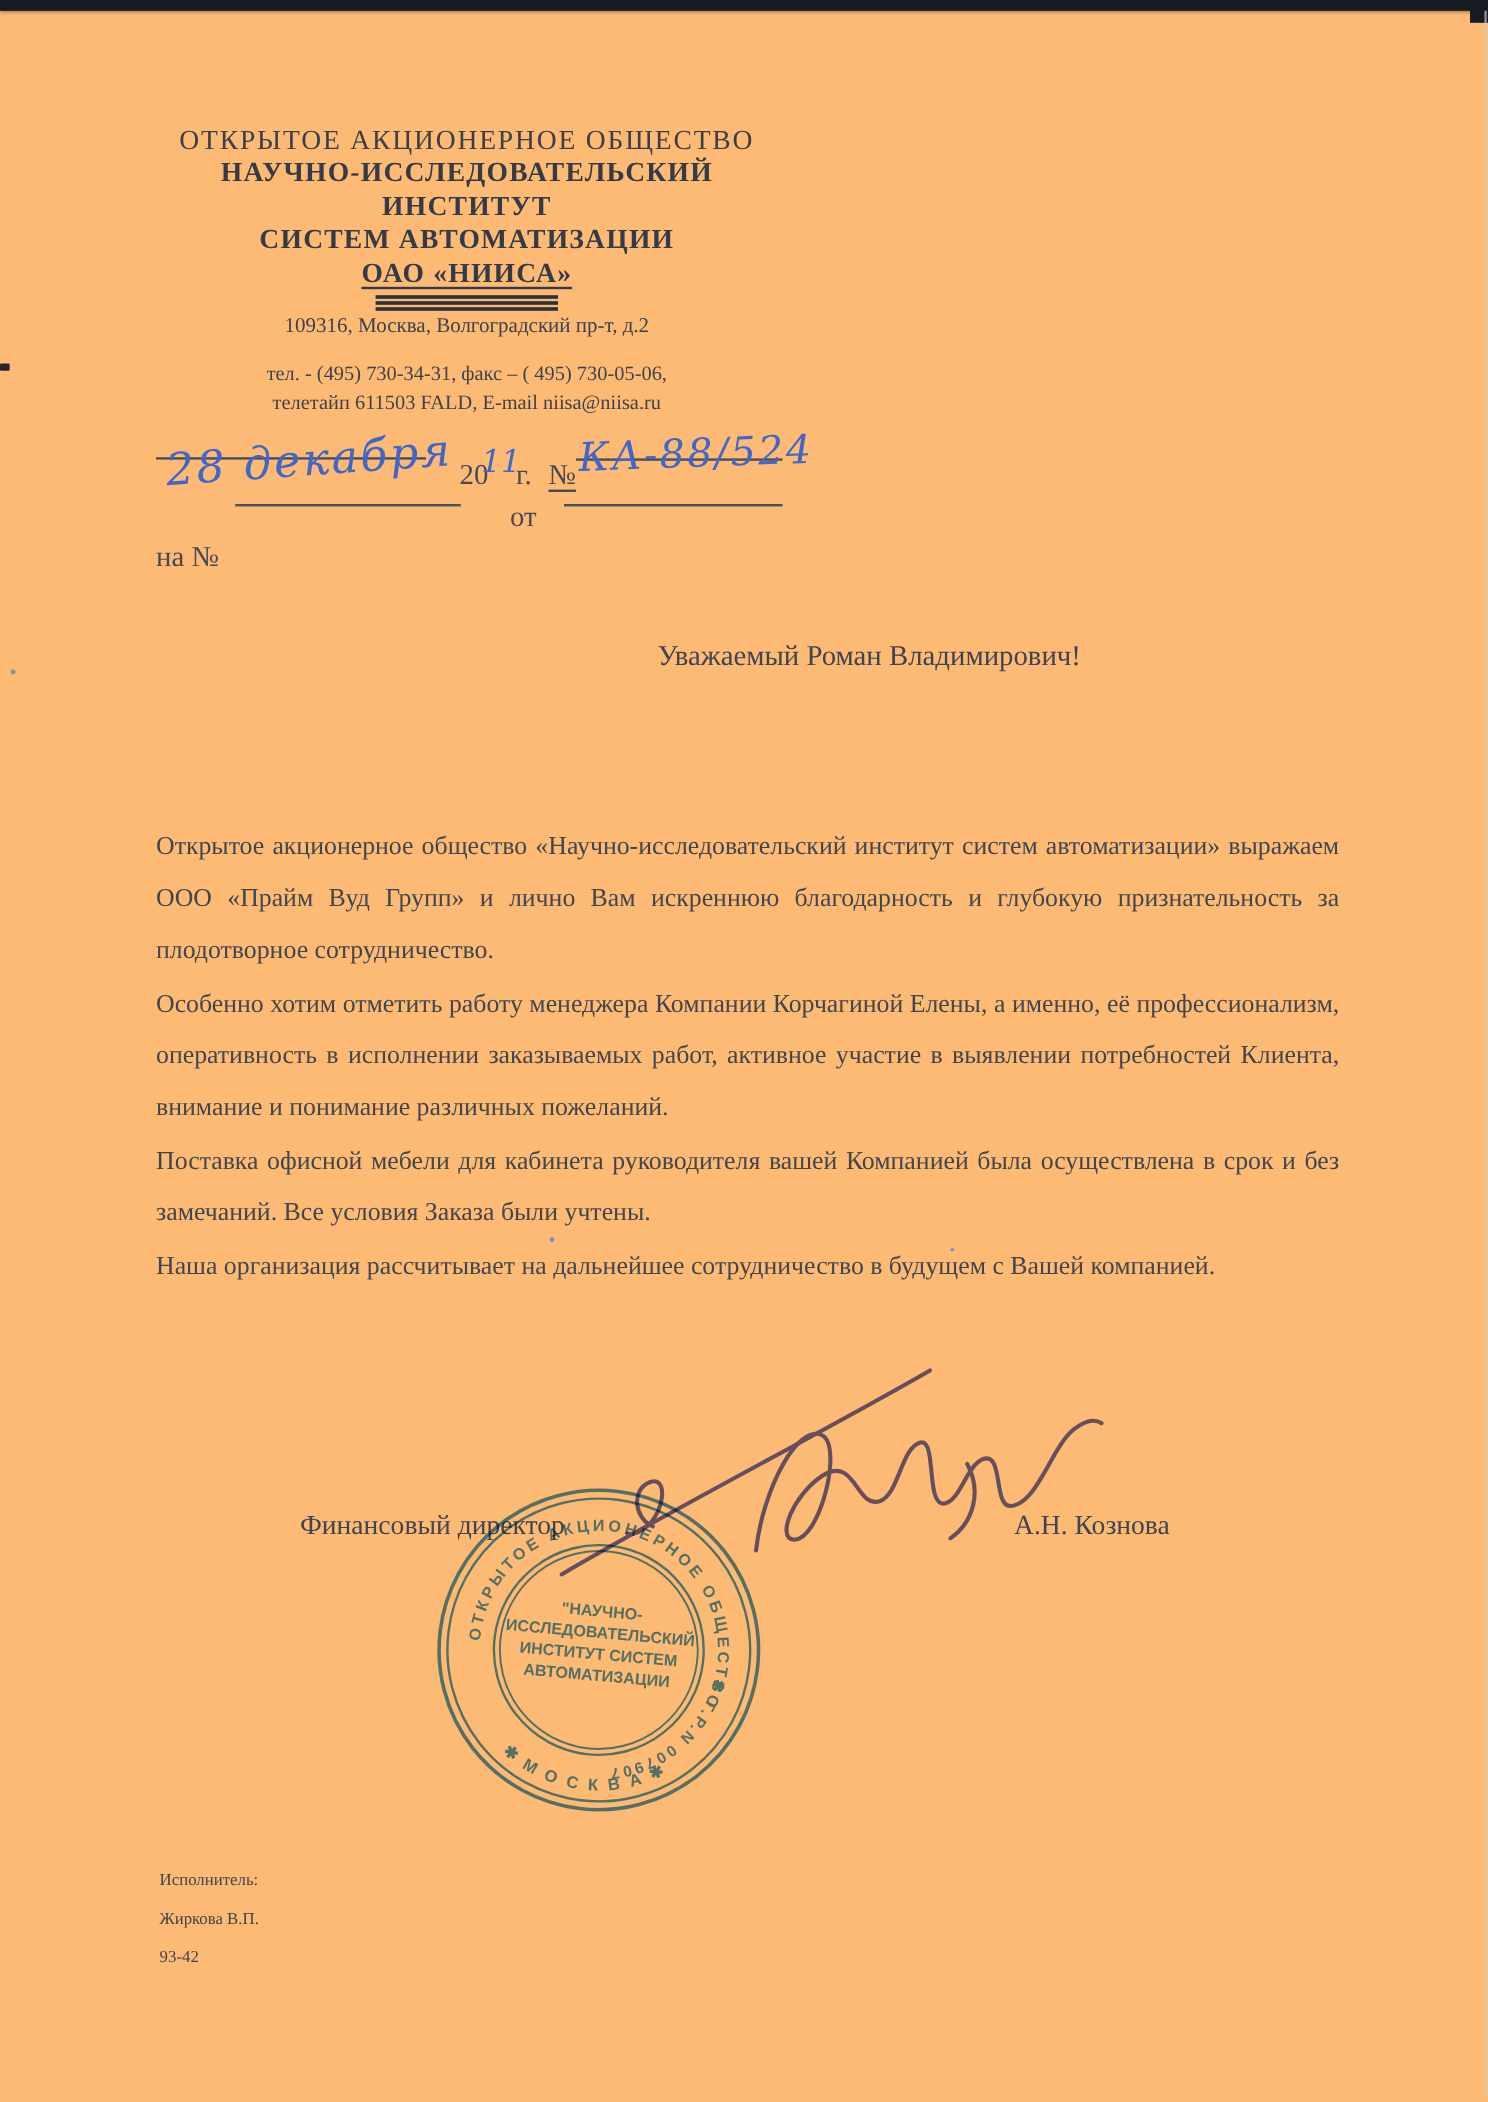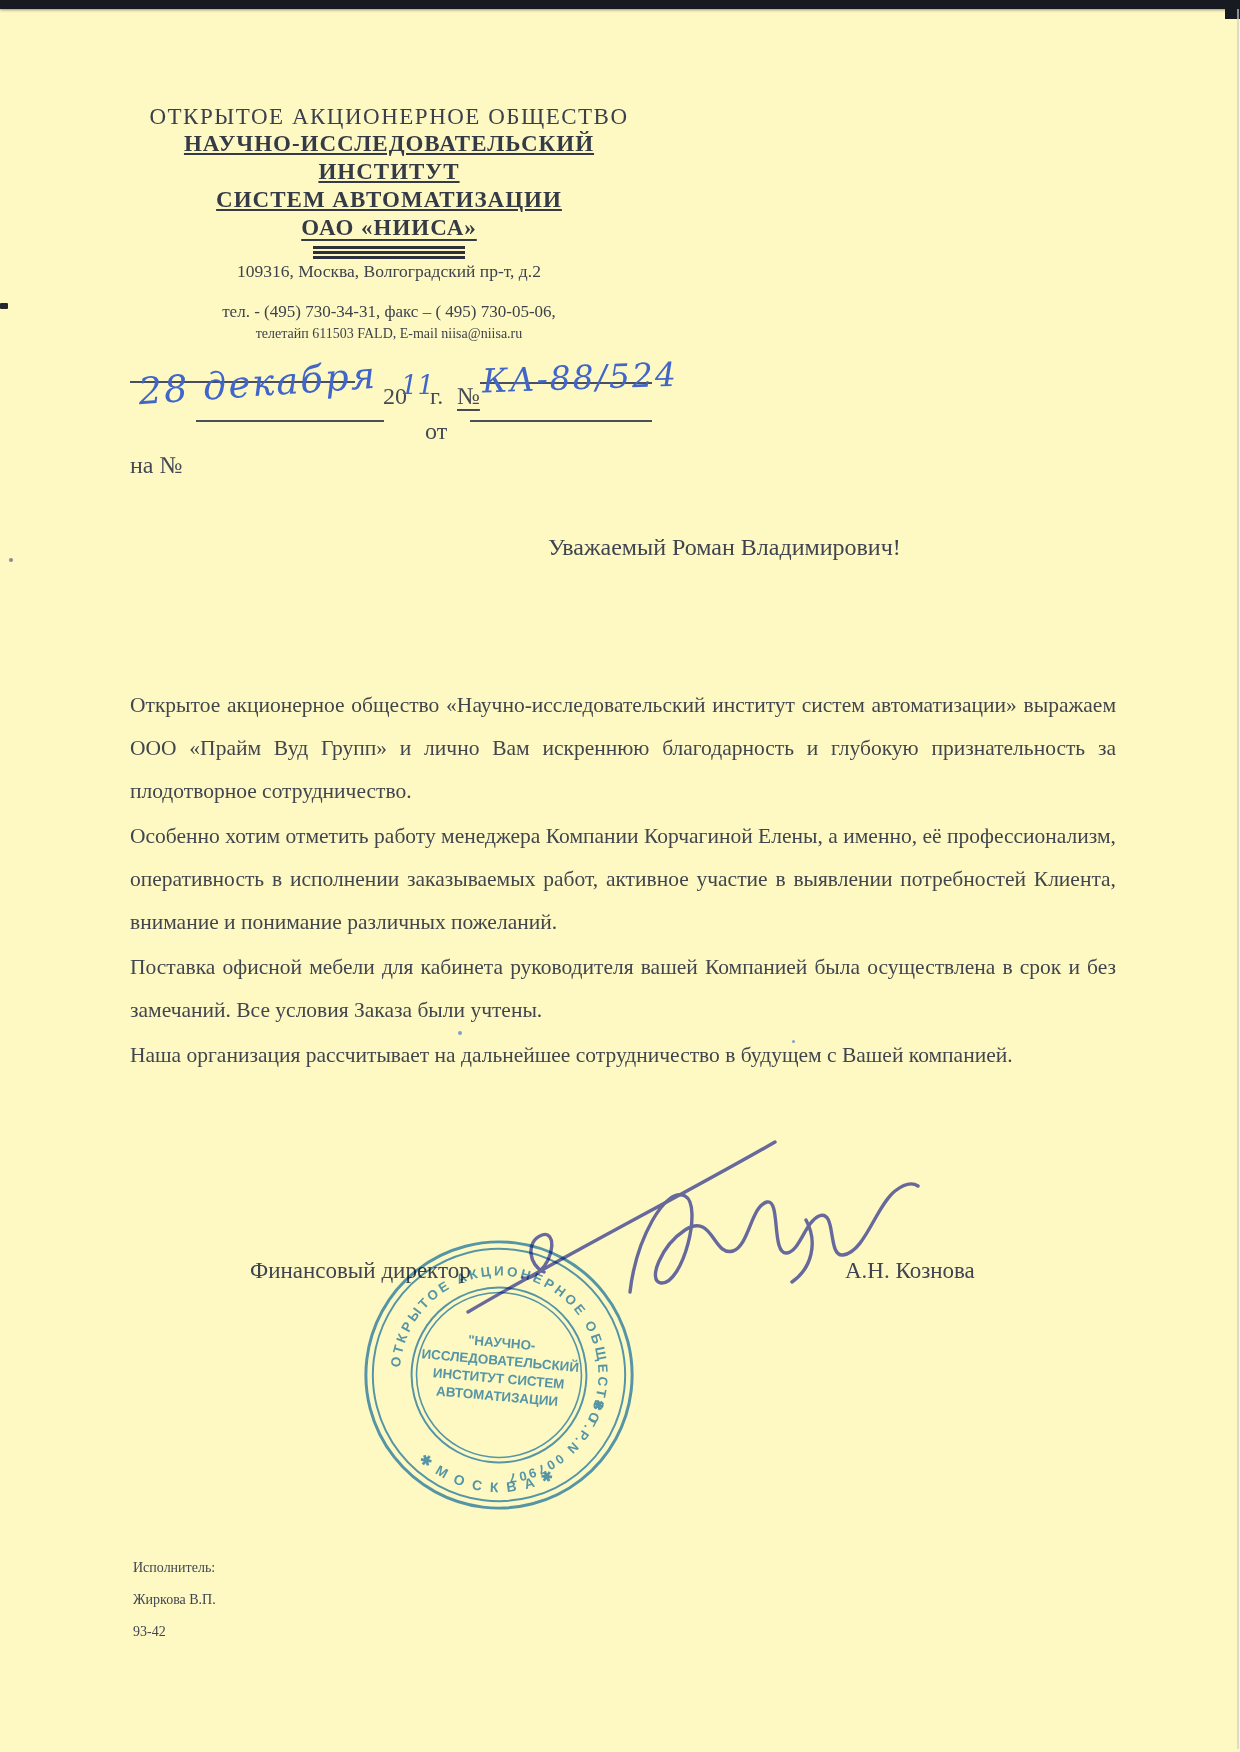--- a/index.html
+++ b/index.html
@@ -3,40 +3,40 @@
 <meta charset="utf-8">
 <style>
   html,body{margin:0;padding:0;}
   body{
     width:1240px;height:1752px;
     background:#ffffff;
     font-family:"Liberation Serif", serif;
     position:relative;
     overflow:hidden;
   }
-  .page{position:absolute;inset:0;background:#fef9c3;}
+  .page{position:absolute;inset:0;background:#fdba74;}
 
   
   .scan-strip{position:absolute;left:0;top:0;width:1240px;height:9px;background:#171a21;box-shadow:0 1px 3px rgba(20,22,30,.45);}
   .scan-nub{position:absolute;right:0;top:0;width:15px;height:19px;background:#171a21;}
   .scan-dash{position:absolute;left:0;top:303px;width:8px;height:6px;background:#23262d;border-radius:1px;}
   .scan-dot{position:absolute;left:9px;top:558px;width:4px;height:4px;background:#8b8d92;border-radius:50%;}
   .scan-edge{position:absolute;right:1px;top:9px;width:2px;height:1740px;background:#cdcdcd;opacity:.65;}
   .ink-speck{position:absolute;border-radius:50%;background:#4a7ad0;opacity:.7;}
 
   
   .letterhead{position:absolute;left:133px;top:104px;width:512px;text-align:center;color:#3a3f4b;}
   .lh-l1{font-size:23px;letter-spacing:1.5px;}
-  .lh-bold{font-size:23px;font-weight:bold;letter-spacing:1px;line-height:28px;color:#343a46;text-decoration:underline;}
+  .lh-bold{font-size:23px;font-weight:bold;letter-spacing:1px;line-height:28px;color:#343a46;}
   .lh-org{font-size:23px;font-weight:bold;letter-spacing:1px;margin-top:1px;text-decoration:underline;text-underline-offset:4px;color:#343a46;}
   .lh-bars{width:152px;margin:5px auto 0;}
   .lh-bars div{height:3px;background:#2b303a;margin-bottom:2px;}
   .lh-address{font-size:17.5px;color:#3d424d;}
   .lh-phone{margin-top:20px;font-size:17px;color:#3d424d;}
-  .lh-telefax{margin-top:4px;font-size:14px;color:#3d424d;}
+  .lh-telefax{margin-top:4px;font-size:17px;color:#3d424d;}
 
   
   .ref{position:absolute;left:0;top:0;width:100%;color:#454a55;}
   .ref .uline{position:absolute;border-bottom:2px solid #4a4f59;}
   .ref-text{position:absolute;font-size:24px;color:#454a55;}
   .hand{position:absolute;font-family:"DejaVu Serif",serif;font-style:italic;color:#4166c9;}
   .hand-date{left:138px;top:362px;font-size:37px;letter-spacing:2px;transform:rotate(-4deg);}
   .hand-year{left:401px;top:370px;font-size:26px;}
   .hand-num{left:482px;top:358px;font-size:33px;letter-spacing:2px;transform:rotate(-2deg);}
 

